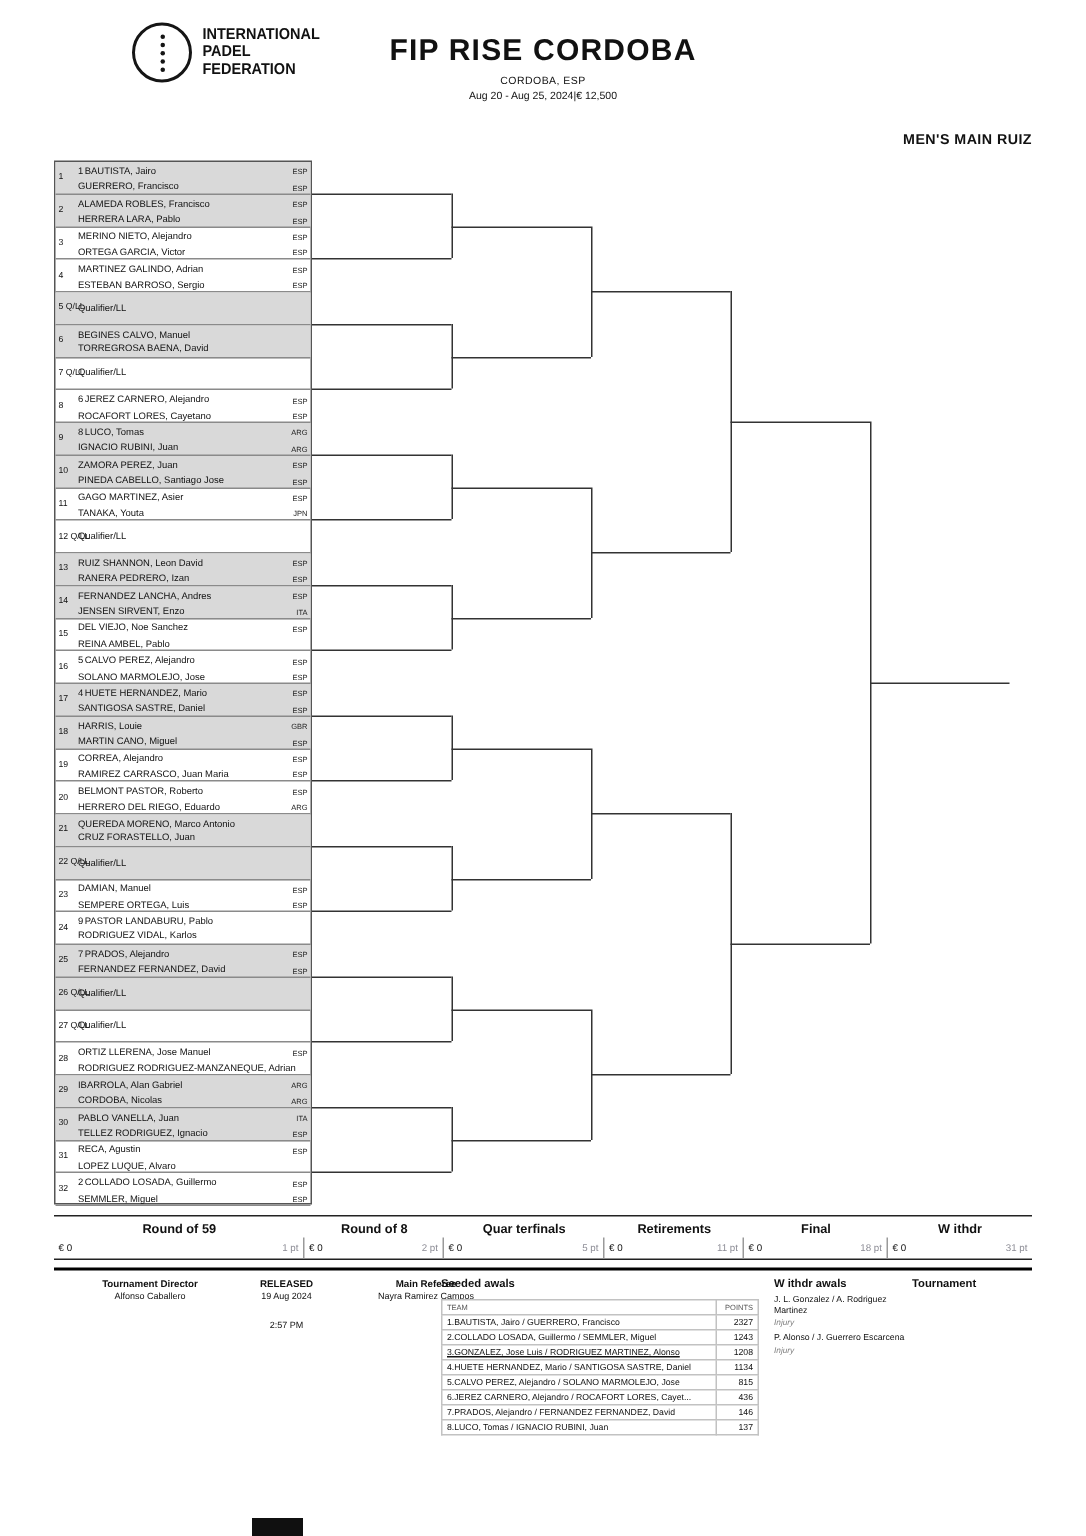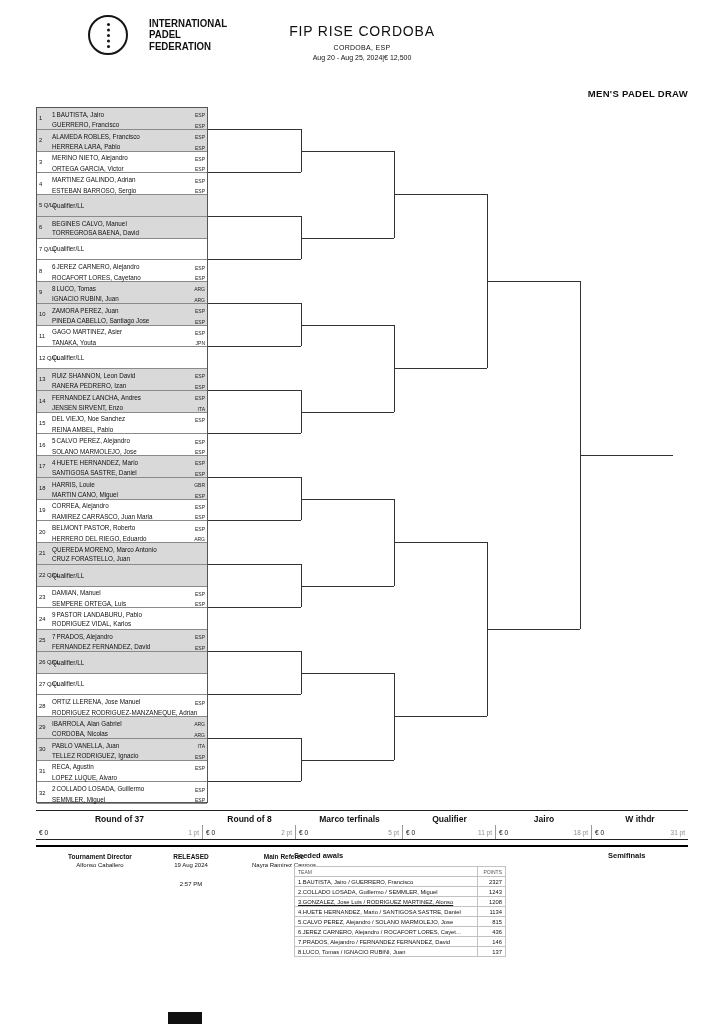--- a/index.html
+++ b/index.html
@@ -3,28 +3,28 @@
 <meta charset="utf-8">
 <style>
   * { margin:0; padding:0; box-sizing:border-box; }
   html,body { background:#ffffff; }
   .page {
     position:relative; width:724px; height:1024px; background:#fff;
     font-family:"Liberation Sans", sans-serif; color:#111; overflow:hidden;
   }
 
   
-  .logo { position:absolute; left:88px; top:15px; display:flex; align-items:center; gap:21px; }
+  .logo { position:absolute; left:88px; top:15px; display:flex; align-items:center; gap:7px; }
   .logo-ball { width:40px; height:40px; border:2.5px solid #151515; border-radius:50%; position:relative; flex:0 0 auto; }
   .logo-ball .dots { position:absolute; left:50%; top:50%; width:3px; height:3px; margin:-1.5px 0 0 -1.5px;
     background:#151515; border-radius:50%;
     box-shadow:0 -11px 0 #151515, 0 -5.5px 0 #151515, 0 5.5px 0 #151515, 0 11px 0 #151515; }
   .logo-text { font-size:10.5px; font-weight:bold; line-height:1.05; transform:scaleX(.92); transform-origin:left center; white-space:nowrap; }
   .title-block { position:absolute; left:0; right:0; top:23px; text-align:center; }
-  .title { font-size:14px; letter-spacing:.8px; }
+  .title { font-size:20px; letter-spacing:.8px;font-weight:bold; }
   .location { font-size:7px; margin-top:5px; letter-spacing:.3px; }
   .dates { font-size:7px; margin-top:3px; }
   .draw-label { position:absolute; right:36px; top:88px; font-size:9.5px; font-weight:bold; letter-spacing:.3px; }
 
   
   #bracket { position:absolute; left:36px; top:107px; width:652px; height:698px; }
   .team-col { position:absolute; left:0; top:0; width:172px; height:696px; border:1px solid #555; background:#fff; }
   .slot { position:absolute; left:0; width:170px; height:21.75px; border-bottom:1px solid #8a8a8a; }
   .slot.shaded { background:#d9d9d9; }
   .slot-num { position:absolute; left:2px; top:0; height:100%; display:flex; align-items:center;
@@ -82,21 +82,21 @@
       <div>INTERNATIONAL</div>
       <div>PADEL</div>
       <div>FEDERATION</div>
     </div>
   </div>
   <div class="title-block">
     <div class="title">FIP RISE CORDOBA</div>
     <div class="location">CORDOBA, ESP</div>
     <div class="dates">Aug 20 - Aug 25, 2024|€ 12,500</div>
   </div>
-  <div class="draw-label">MEN'S PADEL DRAW</div>
+  <div class="draw-label">MEN'S MAIN RUIZ</div>
 
   <div id="bracket">
       <div class="team-col">
         <div class="slot shaded" style="top: 0px;">
           <div class="slot-num">1</div>
           <div class="slot-body">
             <div class="player">
               <span class="pname"><span class="seed">1</span>BAUTISTA, Jairo</span>
               <span class="ctry">ESP</span>
             </div>
@@ -499,49 +499,49 @@
       <div class="bline" style="left: 451px; top: 87px; width: 1px; height: 174px;"></div>
       <div class="bline" style="left: 451px; width: 93px; top: 174px; height: 1px;"></div>
       <div class="bline" style="left: 451px; top: 435px; width: 1px; height: 174px;"></div>
       <div class="bline" style="left: 451px; width: 93px; top: 522px; height: 1px;"></div>
       <div class="bline" style="left: 544px; top: 174px; width: 1px; height: 348px;"></div>
       <div class="bline" style="left: 544px; width: 93px; top: 348px; height: 1px;"></div>
     </div>
 
   <div class="rounds-bar" id="rounds-bar">
       <div class="round-col" style="width: 167px;">
-        <div class="round-label">Round of 37</div>
+        <div class="round-label">Round of 59</div>
         <div class="round-vals sep">
           <span class="round-euro">€ 0</span>
           <span class="round-pt">1 pt</span>
         </div>
       </div>
       <div class="round-col" style="width: 93px;">
         <div class="round-label">Round of 8</div>
         <div class="round-vals sep">
           <span class="round-euro">€ 0</span>
           <span class="round-pt">2 pt</span>
         </div>
       </div>
       <div class="round-col" style="width: 107px;">
-        <div class="round-label">Marco terfinals</div>
+        <div class="round-label">Quar terfinals</div>
         <div class="round-vals sep">
           <span class="round-euro">€ 0</span>
           <span class="round-pt">5 pt</span>
         </div>
       </div>
       <div class="round-col" style="width: 93px;">
-        <div class="round-label">Qualifier</div>
+        <div class="round-label">Retirements</div>
         <div class="round-vals sep">
           <span class="round-euro">€ 0</span>
           <span class="round-pt">11 pt</span>
         </div>
       </div>
       <div class="round-col" style="width: 96px;">
-        <div class="round-label">Jairo</div>
+        <div class="round-label">Final</div>
         <div class="round-vals sep">
           <span class="round-euro">€ 0</span>
           <span class="round-pt">18 pt</span>
         </div>
       </div>
       <div class="round-col" style="width: 96px;">
         <div class="round-label">W ithdr</div>
         <div class="round-vals">
           <span class="round-euro">€ 0</span>
           <span class="round-pt">31 pt</span>
@@ -601,19 +601,30 @@
               <td>7.PRADOS, Alejandro / FERNANDEZ FERNANDEZ, David</td>
               <td class="pts">146</td>
             </tr>
             <tr>
               <td>8.LUCO, Tomas / IGNACIO RUBINI, Juan</td>
               <td class="pts">137</td>
             </tr>
           </tbody>
         </table>
     </div>
+    <div class="fblock withdrawals-block" id="withdrawals-block">
+      <div class="sec-title">W ithdr awals</div>
+    <div class="wd-entry">
+          <div class="wd-name">J. L. Gonzalez / A. Rodriguez Martinez</div>
+          <div class="wd-reason">Injury</div>
+        </div>
+        <div class="wd-entry">
+          <div class="wd-name">P. Alonso / J. Guerrero Escarcena</div>
+          <div class="wd-reason">Injury</div>
+        </div>
+      </div>
     <div class="fblock retirements-block">
-      <div class="sec-title">Semifinals</div>
+      <div class="sec-title">Tournament</div>
     </div>
   </div>
 
   <div class="page-mark"></div>
 </div>
 
 </body></html>

